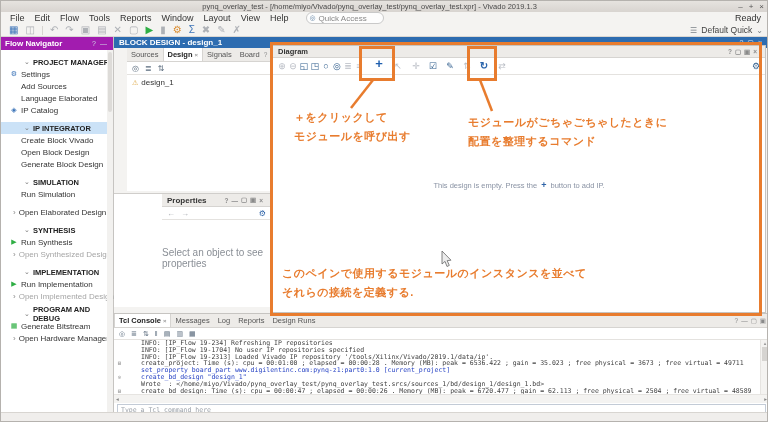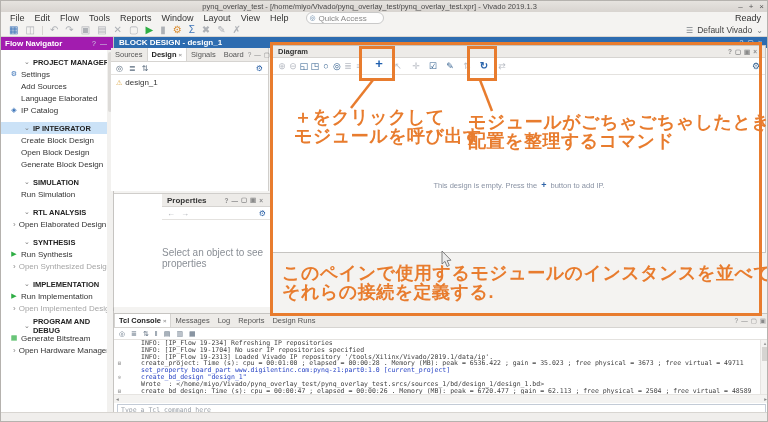--- a/index.html
+++ b/index.html
@@ -56,30 +56,30 @@
   .tab{padding:0 4px;display:flex;align-items:center;gap:2px;white-space:nowrap;}
   .tab.active{background:#fff;font-weight:bold;color:#222;border-right:1px solid #d6d4d1;border-left:1px solid #d6d4d1;}
   .tab .tx{color:#999;font-size:6px;}
   .pc{margin-left:auto;display:flex;gap:3px;align-items:center;color:#8a8a8a;font-size:6.5px;padding-right:3px;}
   .phead{height:12px;background:#edebe8;border-bottom:1px solid #d6d4d1;display:flex;align-items:center;
          font-size:8px;font-weight:bold;color:#333;padding:0 5px;}
   .ptb{height:12px;border-bottom:1px solid #e4e2df;display:flex;align-items:center;gap:6px;padding:0 5px;
        color:#5a6b7d;font-size:8px;}
   .gear-r{margin-left:auto;color:#2f64a8;}
   
-  .sources-panel{position:absolute;left:110px;top:47px;width:158px;height:143px;background:#fff;
+  .sources-panel{position:absolute;left:126px;top:47px;width:158px;height:143px;background:#fff;
                  border-right:1px solid #d0cecb;box-sizing:border-box;}
   .tree{padding:3px 5px;font-size:8px;color:#333;display:flex;gap:3px;align-items:center;}
   .warn{color:#dba23a;font-size:7px;}
   
   .properties-panel{position:absolute;left:113px;top:192px;width:158px;height:114px;background:#fff;
                     border-right:1px solid #d0cecb;border-top:1px solid #d0cecb;box-sizing:border-box;padding-left:48px;}
   .prop-body{height:76px;display:flex;align-items:center;justify-content:center;font-size:10px;color:#8a8f96;}
   
-  .diagram-panel{position:absolute;left:271px;top:44px;width:494px;height:208px;background:#fff;
+  .diagram-panel{position:absolute;left:271px;top:44px;width:494px;height:268px;background:#fff;
                  border:1px solid #c6c4c1;box-sizing:border-box;}
   .dg-tb{height:16px;border-bottom:1px solid #e4e2df;position:relative;}
   .dti{position:absolute;top:1px;width:14px;text-align:center;font-size:9px;line-height:14px;color:#33608f;}
   .dti.dis{color:#b8bcc4;}
   .dti.plus{font-size:13px;font-weight:bold;color:#1f5fae;top:-1px;}
   .dti.ref{font-size:10px;font-weight:bold;color:#2a64ab;}
   .dg-canvas{position:relative;height:calc(100% - 29px);}
   .hint{position:absolute;top:105px;width:100%;text-align:center;font-size:7.5px;color:#8a93a4;}
   .hint .plus{color:#2f64a8;font-weight:bold;font-size:9px;padding:0 2px;}
   
@@ -97,21 +97,21 @@
   .hscroll{height:8px;background:#f4f3f1;border-top:1px solid #e6e4e1;display:flex;align-items:center;
            justify-content:space-between;font-size:5.5px;color:#888;padding:0 2px;}
   .tcl-input{margin:1px 3px;border:1px solid #c3cbd6;height:10px;display:flex;background:#fff;}
   .tcl-input input{border:0;outline:0;width:100%;font:6.5px "DejaVu Sans Mono",monospace;color:#333;padding:0 3px;background:transparent;}
   .tcl-input input::placeholder{color:#9aa0a8;}
   
   .statusbar{position:absolute;left:0;top:411px;width:768px;height:11px;background:#f0eeec;border-top:1px solid #d8d5d1;}
   
   .ann{position:absolute;border:3px solid #e87c2e;z-index:40;pointer-events:none;}
   .overlay{position:absolute;left:0;top:0;width:768px;height:422px;z-index:41;pointer-events:none;}
-  .note{position:absolute;z-index:42;color:#e87c2e;font-weight:bold;font-size:18px;line-height:19px;
+  .note{position:absolute;z-index:42;color:#e87c2e;font-weight:bold;font-size:11px;line-height:19px;
         letter-spacing:.5px;white-space:nowrap;pointer-events:none;}
 </style>
 </head>
 <body>
 
 <div class="app">
 
   <div class="titlebar">
     <span class="tt">pynq_overlay_test - [/home/miyo/Vivado/pynq_overlay_test/pynq_overlay_test.xpr] - Vivado 2019.1.3</span>
     <span class="wc">
@@ -150,21 +150,21 @@
     <span class="tbi c-gray">▢</span>
     <span class="tbi c-green">▶</span>
     <span class="tbi c-gray">▮</span>
     <span class="tbi c-orange">⚙</span>
     <span class="tbi c-blue">Σ</span>
     <span class="tbi c-gray">✖</span>
     <span class="tbi c-gray">✎</span>
     <span class="tbi c-gray">✗</span>
     <span class="layout-sel">
       <span class="lg">☰</span>
-      <span>Default Vivado</span>
+      <span>Default Quick</span>
       <span class="lg">⌄</span>
     </span>
   </div>
 
   <div class="flownav">
     <div class="fn-head">
       <span>Flow Navigator</span>
       <span class="sp"></span>
       <span class="hic">?</span>
       <span class="hic">—</span>
@@ -189,43 +189,39 @@
           <span class="iic c-blue">◈</span>
           <span>IP Catalog</span>
         </div>
       </div>
       <div class="fn-sec">
         <div class="fn-sec-h selrow">
           <span class="ch">⌄</span>
           <span>IP INTEGRATOR</span>
         </div>
         <div class="fn-it">
-          <span>Create Block Design</span>
+          <span>Create Block Vivado</span>
         </div>
         <div class="fn-it">
           <span>Open Block Design</span>
         </div>
         <div class="fn-it">
           <span>Generate Block Design</span>
         </div>
       </div>
       <div class="fn-sec">
         <div class="fn-sec-h">
           <span class="ch">⌄</span>
           <span>SIMULATION</span>
         </div>
         <div class="fn-it">
           <span>Run Simulation</span>
         </div>
       </div>
       <div class="fn-sec">
-        <div class="fn-sec-h">
-          <span class="ch">⌄</span>
-          <span>RTL ANALYSIS</span>
-        </div>
         <div class="fn-it">
           <span class="chv">›</span>
           <span>Open Elaborated Design</span>
         </div>
       </div>
       <div class="fn-sec">
         <div class="fn-sec-h">
           <span class="ch">⌄</span>
           <span>SYNTHESIS</span>
         </div>

